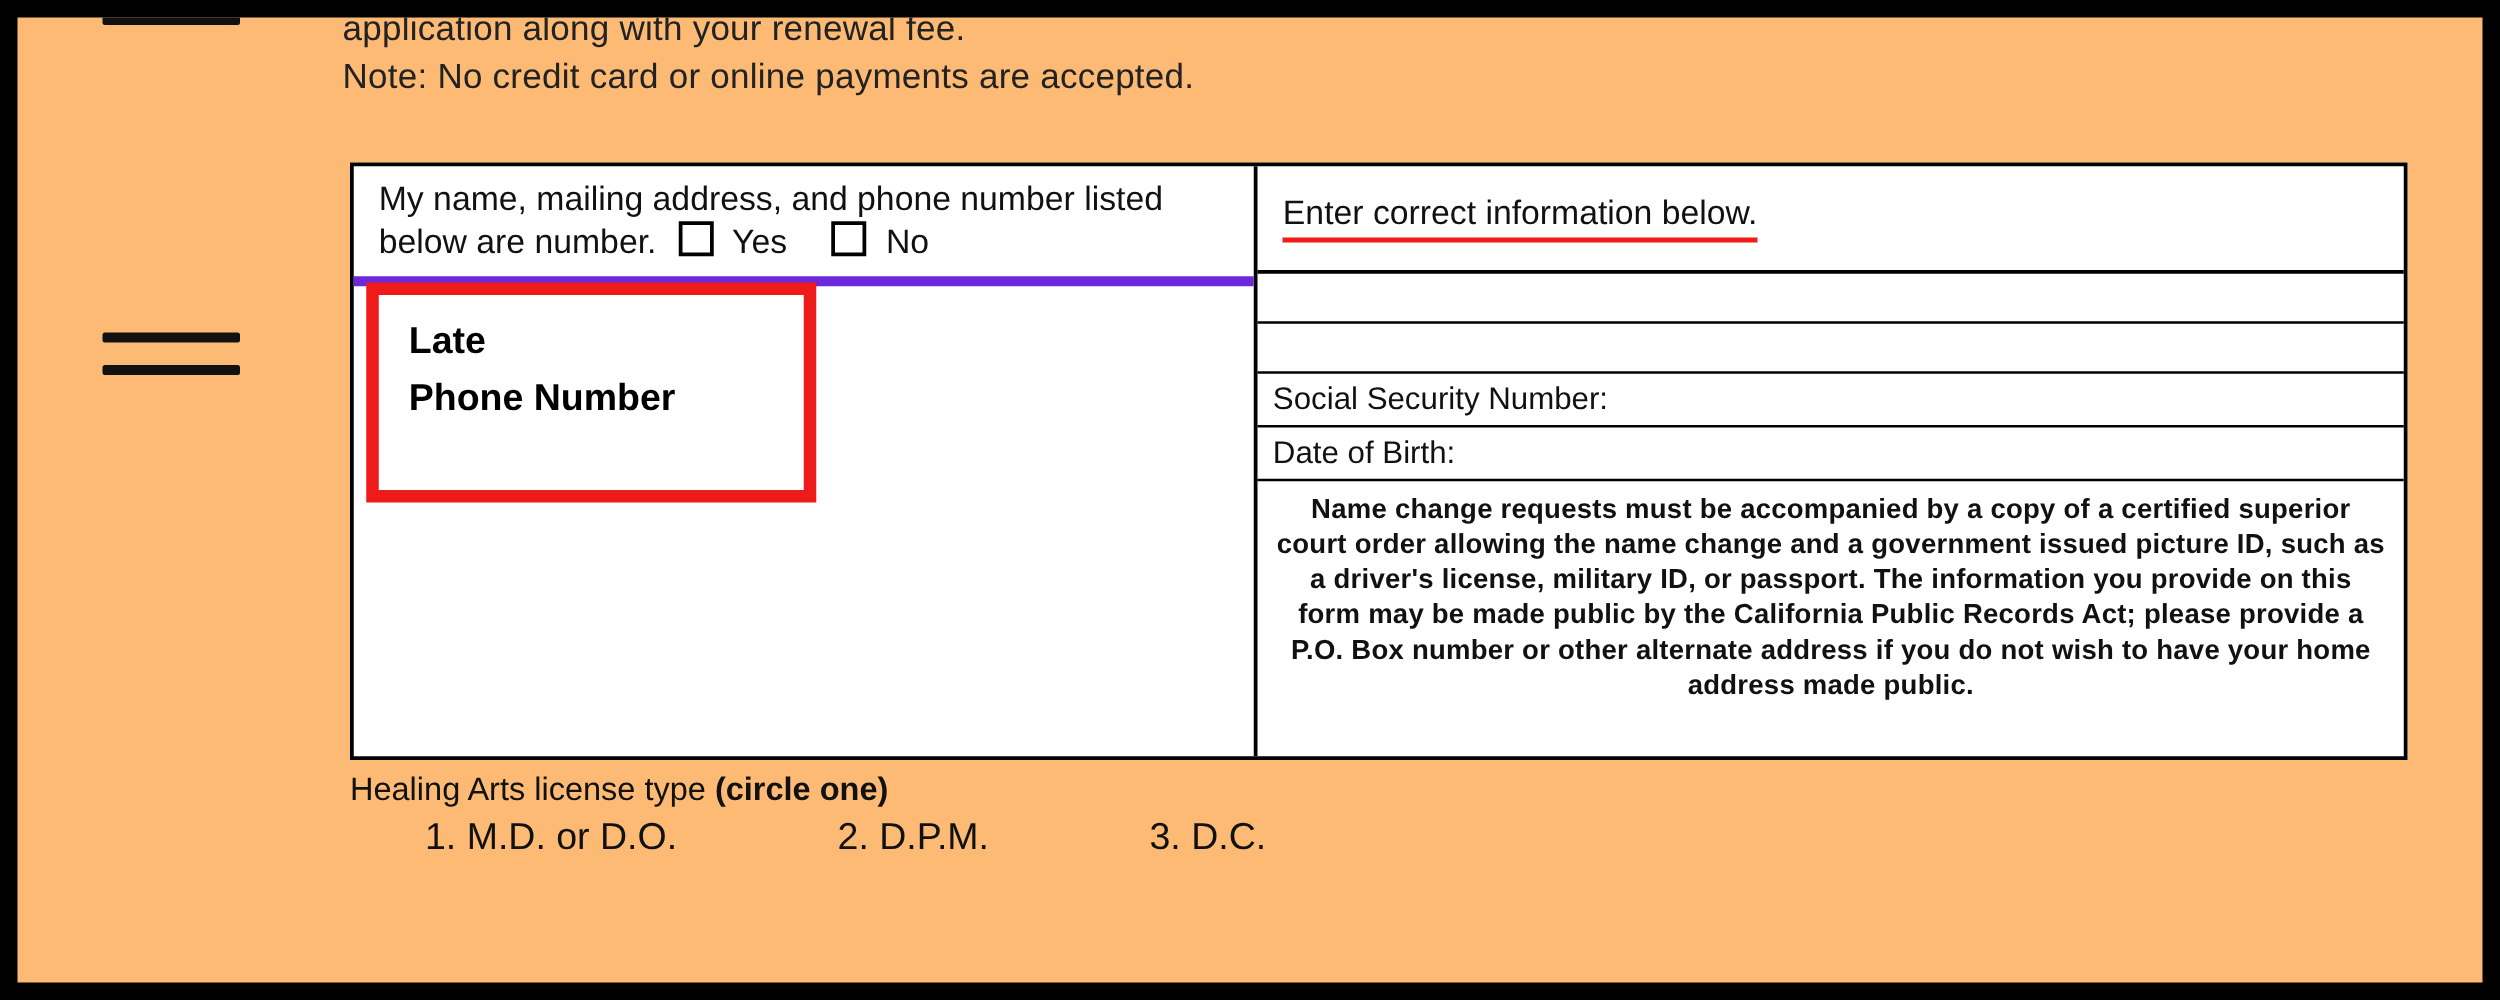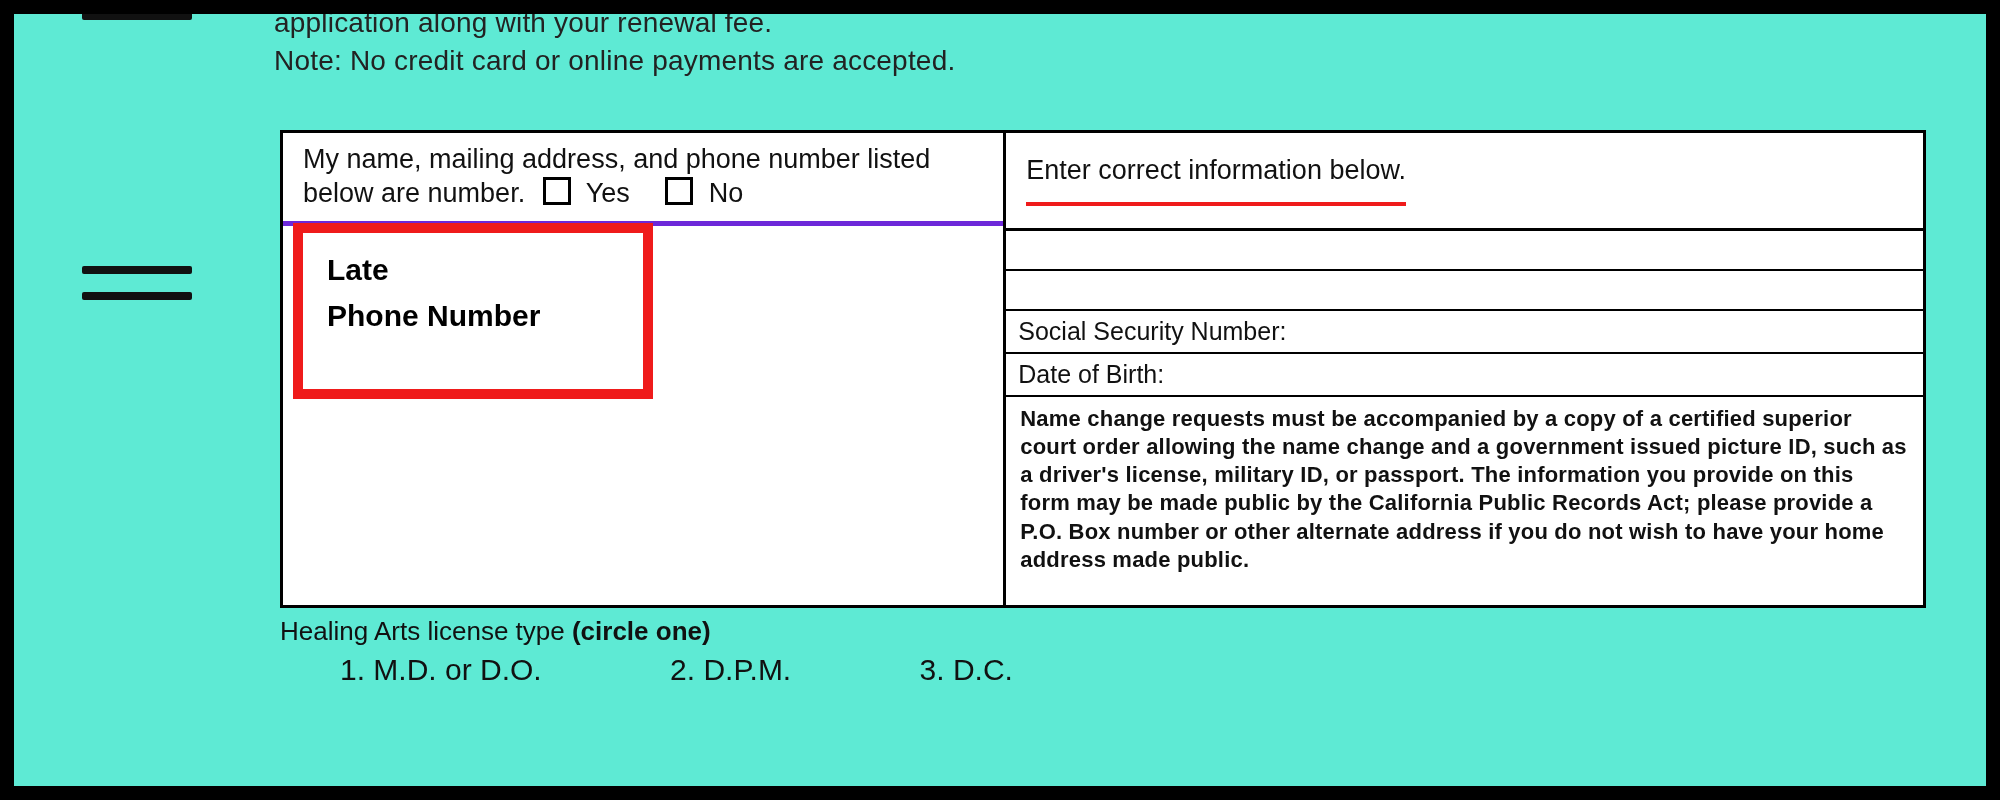--- a/index.html
+++ b/index.html
@@ -5,21 +5,21 @@
   html, body {
     margin: 0;
     padding: 0;
     background: #fff;
   }
   .frame {
     box-sizing: border-box;
     width: 2000px;
     height: 800px;
     border: 14px solid #000;
-    background: #5eead4;
+    background: #fdba74;
     position: relative;
     font-family: "Helvetica Neue", Helvetica, Arial, sans-serif;
     color: #111;
     overflow: hidden;
   }
   .content {
     position: relative;
     width: 100%;
     height: 100%;
   }
@@ -64,21 +64,21 @@
     flex-direction: column;
     position: relative;
   }
   .col-right {
     width: 56%;
     display: flex;
     flex-direction: column;
   }
 
   .hdr-left {
-    border-bottom: 5px solid #6d28d9;
+    border-bottom: 8px solid #6d28d9;
     padding: 10px 34px 10px 20px;
     font-size: 27px;
     line-height: 1.25;
   }
   .hdr-left .cb {
     display: inline-block;
     width: 22px;
     height: 22px;
     border: 3px solid #000;
     margin: 0 8px 0 10px;
@@ -109,39 +109,40 @@
 
   .hdr-right {
     border-bottom: 3px solid #000;
     padding: 22px 20px 22px 20px;
     font-size: 27px;
     position: relative;
   }
   .hdr-right .underline {
     display: inline-block;
     border-bottom: 4px solid #ef1b1b;
-    padding-bottom: 16px;
+    padding-bottom: 4px;
   }
 
   .blank-row {
     height: 38px;
     border-bottom: 2px solid #000;
   }
   .label-row {
     padding: 6px 12px;
     border-bottom: 2px solid #000;
     font-size: 25px;
   }
   .note-row {
     flex: 1;
     padding: 8px 14px 10px 14px;
     font-size: 22px;
     line-height: 1.28;
     font-weight: 700;
     letter-spacing: 0.2px;
+    text-align: center;
   }
 
   
   .license-type {
     position: absolute;
     left: 266px;
     top: 602px;
     font-size: 26px;
   }
   .license-type .options {

